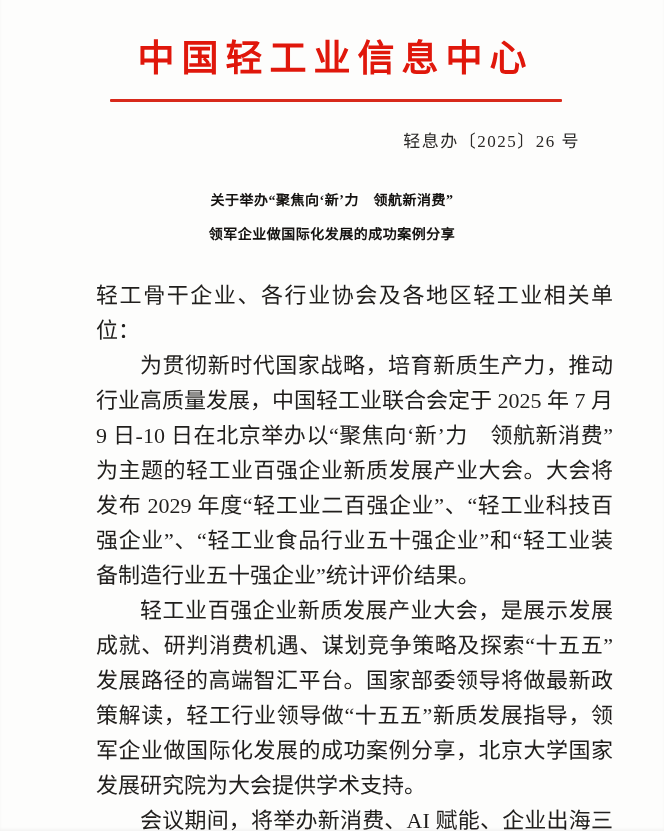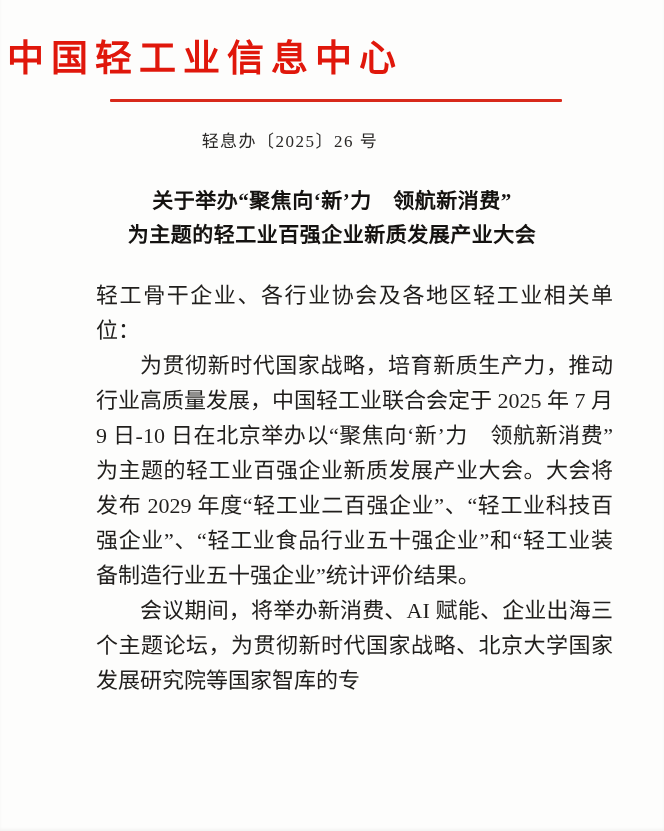--- a/index.html
+++ b/index.html
@@ -19,47 +19,48 @@
     margin: 0 auto;
     background: #fdfdfc;
     overflow: hidden;
     color: #22201e;
     box-shadow: inset 0 -2px 3px rgba(0,0,0,0.04);
   }
   .letterhead {
     margin: 0;
     padding-top: 38px;
     padding-left: 7px; 
+    text-align: center;
     font-size: 37px;
     line-height: 41px;
     font-weight: bold;
     color: var(--accent-red);
     letter-spacing: 7px;
     white-space: nowrap;
   }
   .red-rule {
     width: 452px;
     height: 3px;
     margin: 20px 0 0 110px;
     background: var(--rule-red);
     border-radius: 1px;
   }
   .doc-number {
     margin-top: 30px;
     padding-right: 84px;
-    text-align: center;
+    text-align: right;
     font-size: 17px;
     letter-spacing: 1.5px;
     color: #2a2826;
     line-height: 20px;
   }
   .notice-title {
     margin-top: 32px;
     text-align: center;
-    font-size: 21px;
+    font-size: 14px;
     font-weight: bold;
     line-height: 34px;
     color: #141210;
     letter-spacing: 0.5px;
   }
   .body-text {
     margin-top: 26px;
     padding: 0 51px 0 96px;
     font-size: 22px;
     line-height: 35px;
@@ -76,22 +77,23 @@
 <div class="page">
 
   <h1 class="letterhead">中国轻工业信息中心</h1>
 
   <div class="red-rule"></div>
 
   <div class="doc-number">轻息办〔2025〕26 号</div>
 
   <div class="notice-title">
     <div>关于举办“聚焦向‘新’力　领航新消费”</div>
-    <div>为主题的轻工业百强企业新质发展产业大会</div>
+    <div>领军企业做国际化发展的成功案例分享</div>
   </div>
 
   <div class="body-text">
     <p class="salutation">轻工骨干企业、各行业协会及各地区轻工业相关单位：</p>
     <p class="para">为贯彻新时代国家战略，培育新质生产力，推动行业高质量发展，中国轻工业联合会定于 2025 年 7 月 9 日-10 日在北京举办以“聚焦向‘新’力　领航新消费”为主题的轻工业百强企业新质发展产业大会。大会将发布 2029 年度“轻工业二百强企业”、“轻工业科技百强企业”、“轻工业食品行业五十强企业”和“轻工业装备制造行业五十强企业”统计评价结果。</p>
+    <p class="para">轻工业百强企业新质发展产业大会，是展示发展成就、研判消费机遇、谋划竞争策略及探索“十五五”发展路径的高端智汇平台。国家部委领导将做最新政策解读，轻工行业领导做“十五五”新质发展指导，领军企业做国际化发展的成功案例分享，北京大学国家发展研究院为大会提供学术支持。</p>
     <p class="para">会议期间，将举办新消费、AI 赋能、企业出海三个主题论坛，为贯彻新时代国家战略、北京大学国家发展研究院等国家智库的专</p>
   </div>
 
 </div>
 
 </body></html>

